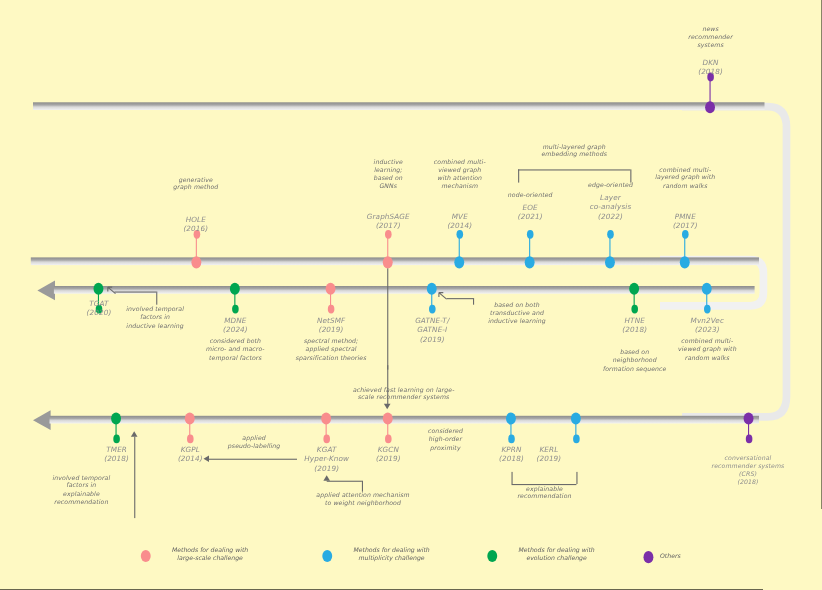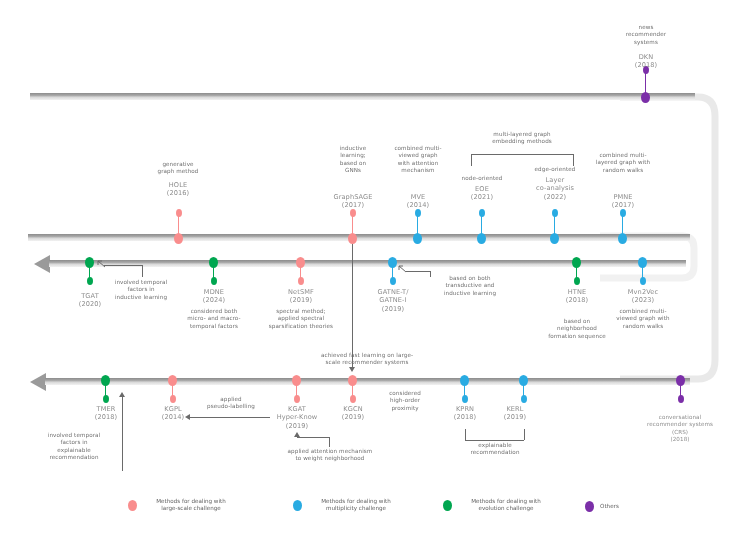--- a/index.html
+++ b/index.html
@@ -5,23 +5,24 @@
 <style>
   html, body {
     margin: 0;
     padding: 0;
     background: #000000;
   }
   #stage {
     position: relative;
     width: 747px;
     height: 536px;
-    background: #ffffff;
+    background: #fef9c3;
     font-family: "DejaVu Sans", "Liberation Sans", sans-serif;
     overflow: hidden;
+    font-style: italic;
   }
 
   
   .lbl {
     position: absolute;
     color: #6e6e6e;
     font-size: 5.6px;
     line-height: 7.4px;
     text-align: center;
     letter-spacing: .1px;
@@ -144,21 +145,21 @@
 
   <div class="axis" style="left:28px; top:234px; width:662px;"></div>
 
   <div class="marker" style="left:174px; top:209px;">
     <div class="m-stem" style="left:3.8px; top:4px; height:26px; background:#f98d8d;"></div>
     <div class="m-dotsml" style="left:1.5px; top:0px; background:#f98d8d;"></div>
     <div class="m-dotbig" style="left:0px; top:24px; background:#f98d8d;"></div>
   </div>
   <div class="lbl" style="left:139px; top:161px; width:78px;">generative
 graph method</div>
-  <div class="name" style="left:143px; top:181px; width:70px;">HOLE
+  <div class="name" style="left:143px; top:196px; width:70px;">HOLE
 (2016)</div>
 
   <div class="marker" style="left:348px; top:209px;">
     <div class="m-stem" style="left:3.8px; top:4px; height:26px; background:#f98d8d;"></div>
     <div class="m-dotsml" style="left:1.5px; top:0px; background:#f98d8d;"></div>
     <div class="m-dotbig" style="left:0px; top:24px; background:#f98d8d;"></div>
   </div>
   <div class="lbl" style="left:327px; top:145px; width:52px;">inductive
 learning;
 based on
@@ -215,21 +216,21 @@
 (2017)</div>
 
   <div class="arrowhead" style="left:34px; top:255px;"></div>
   <div class="axis" style="left:49px; top:260px; width:637px;"></div>
 
   <div class="marker" style="left:85px; top:257px;">
     <div class="m-stem" style="left:3.8px; top:6px; height:18px; background:#00a650;"></div>
     <div class="m-dotbig" style="left:0px; top:0px; background:#00a650;"></div>
     <div class="m-dotsml" style="left:1.5px; top:20px; background:#00a650;"></div>
   </div>
-  <div class="name" style="left:55px; top:292px; width:70px;">TGAT
+  <div class="name" style="left:55px; top:272px; width:70px;">TGAT
 (2020)</div>
   <div class="note" style="left:96px; top:279px; width:90px;">involved temporal
 factors in
 inductive learning</div>
   <div class="hline" style="left:104px; top:265px; width:38px;"></div>
   <div class="vline" style="left:142px; top:265px; height:12px;"></div>
   <svg class="arrow-diag" style="left:95px; top:258px; width:12px; height:12px;" viewBox="0 0 12 12">
     <path d="M10 9 L3 3 M3 3 L7 3 M3 3 L3 7" stroke="#6a6a6a" stroke-width="1" fill="none"></path>
   </svg>
 
@@ -360,21 +361,21 @@
     <div class="m-dotsml" style="left:1.5px; top:20px; background:#29abe2;"></div>
   </div>
   <div class="name" style="left:430px; top:405px; width:70px;">KPRN
 (2018)</div>
 
   <div class="marker" style="left:519px; top:375px;">
     <div class="m-stem" style="left:3.8px; top:6px; height:18px; background:#29abe2;"></div>
     <div class="m-dotbig" style="left:0px; top:0px; background:#29abe2;"></div>
     <div class="m-dotsml" style="left:1.5px; top:20px; background:#29abe2;"></div>
   </div>
-  <div class="name" style="left:480px; top:405px; width:70px;">KERL
+  <div class="name" style="left:464px; top:405px; width:70px;">KERL
 (2019)</div>
 
   <div class="hline" style="left:465px; top:440px; width:59px;"></div>
   <div class="vline" style="left:465px; top:429px; height:11px;"></div>
   <div class="vline" style="left:524px; top:429px; height:11px;"></div>
   <div class="note" style="left:454px; top:442px; width:82px;">explainable
 recommendation</div>
 
   <div class="marker" style="left:676px; top:375px;">
     <div class="m-stem" style="left:3.8px; top:6px; height:18px; background:#7b2fa8;"></div>

